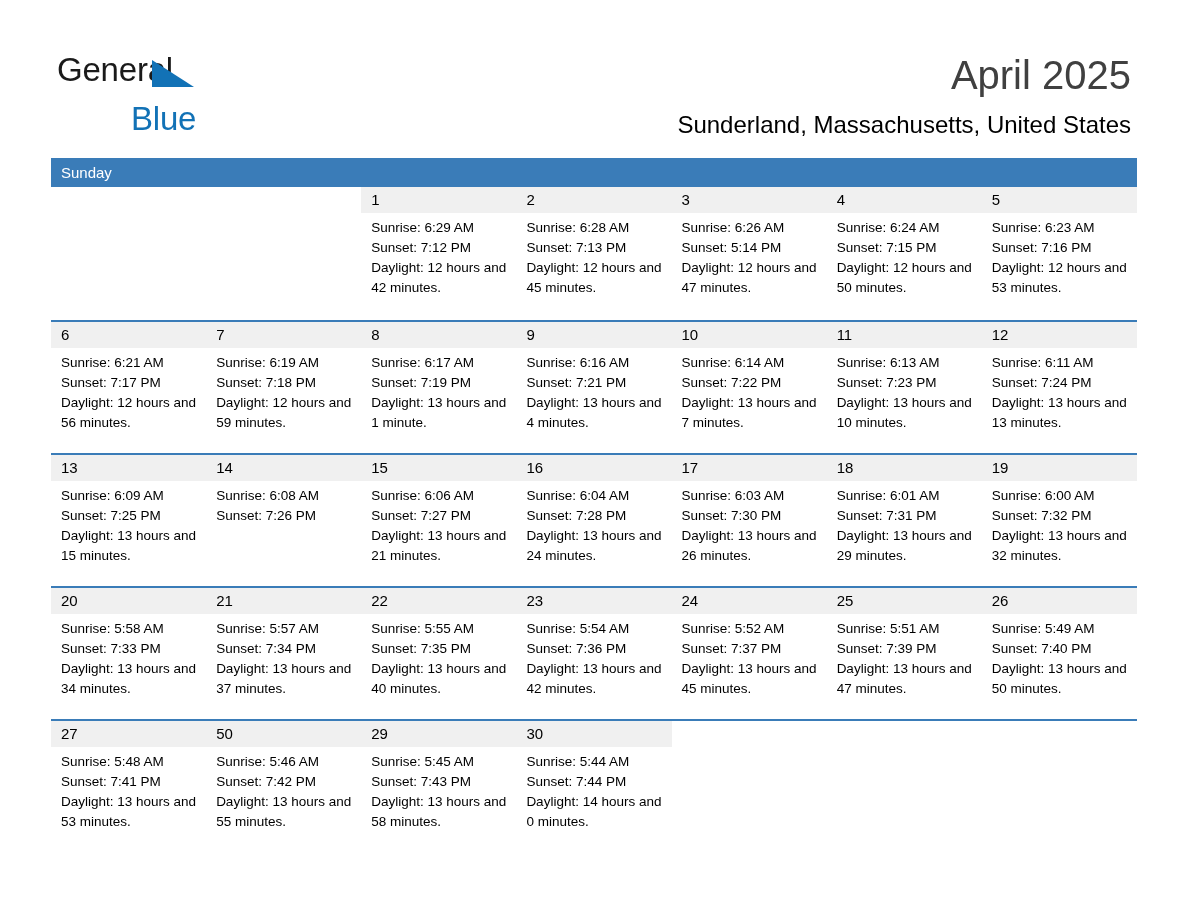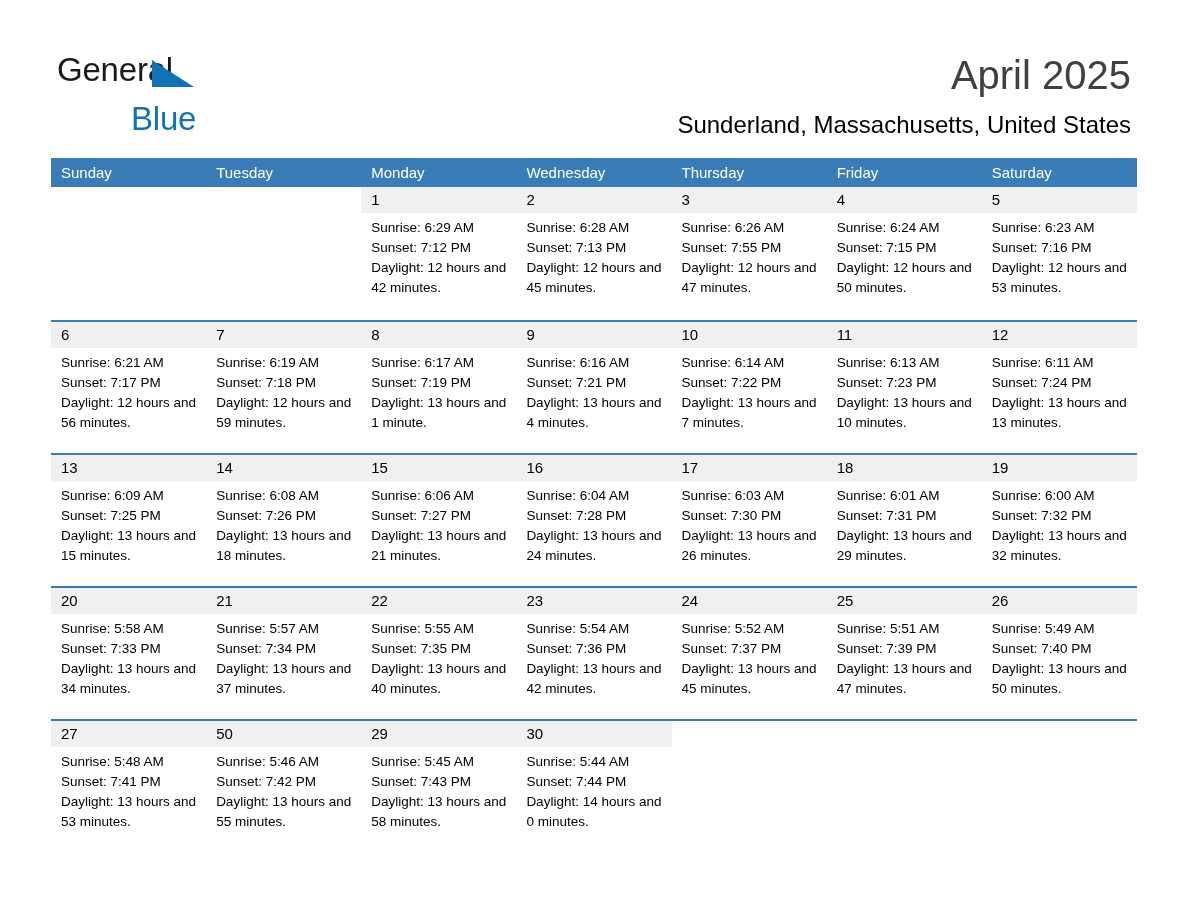--- a/index.html
+++ b/index.html
@@ -93,20 +93,21 @@
   .calendar {
     position: absolute;
     left: 51px;
     top: 158px;
     width: 1086px;
   }
   .weekdays {
     display: flex;
     background: #3a7cb8;
     height: 29px;
+    flex-direction: column;
   }
   .weekday {
     flex: 0 0 155.14px;
     width: 155.14px;
     box-sizing: border-box;
     color: #ffffff;
     font-size: 15px;
     line-height: 29px;
     padding-left: 10px;
     white-space: nowrap;
@@ -214,21 +215,21 @@
               <div>Sunset: 7:13 PM</div>
               <div class="wrap">Daylight: 12 hours and 45 minutes.</div>
             </div>
           </div>
           <div class="daycell filled">
             <div class="daynum-band">
               <span class="daynum">3</span>
             </div>
             <div class="dayinfo">
               <div>Sunrise: 6:26 AM</div>
-              <div>Sunset: 7:55 PM</div>
+              <div>Sunset: 5:14 PM</div>
               <div class="wrap">Daylight: 12 hours and 47 minutes.</div>
             </div>
           </div>
           <div class="daycell filled">
             <div class="daynum-band">
               <span class="daynum">4</span>
             </div>
             <div class="dayinfo">
               <div>Sunrise: 6:24 AM</div>
               <div>Sunset: 7:15 PM</div>
@@ -329,21 +330,20 @@
               <div class="wrap">Daylight: 13 hours and 15 minutes.</div>
             </div>
           </div>
           <div class="daycell filled">
             <div class="daynum-band">
               <span class="daynum">14</span>
             </div>
             <div class="dayinfo">
               <div>Sunrise: 6:08 AM</div>
               <div>Sunset: 7:26 PM</div>
-              <div class="wrap">Daylight: 13 hours and 18 minutes.</div>
             </div>
           </div>
           <div class="daycell filled">
             <div class="daynum-band">
               <span class="daynum">15</span>
             </div>
             <div class="dayinfo">
               <div>Sunrise: 6:06 AM</div>
               <div>Sunset: 7:27 PM</div>
               <div class="wrap">Daylight: 13 hours and 21 minutes.</div>

